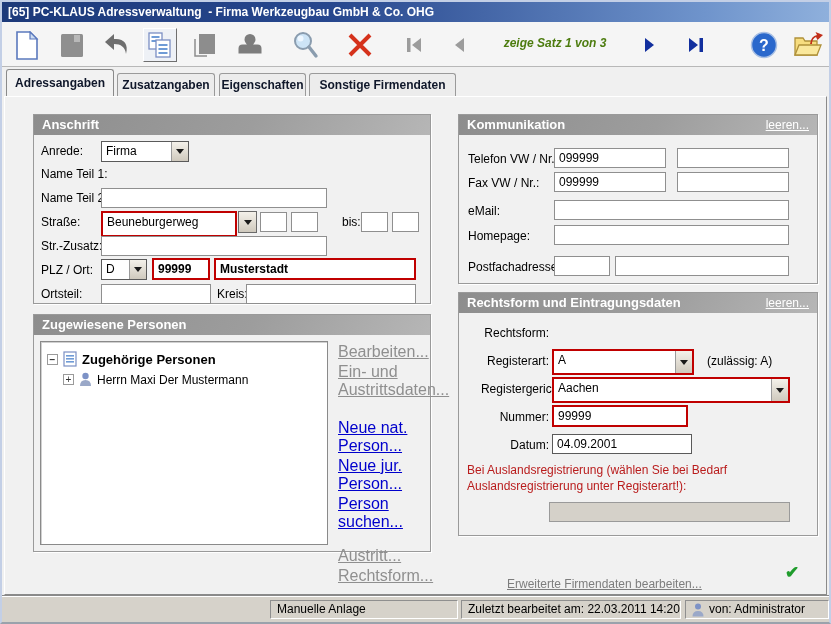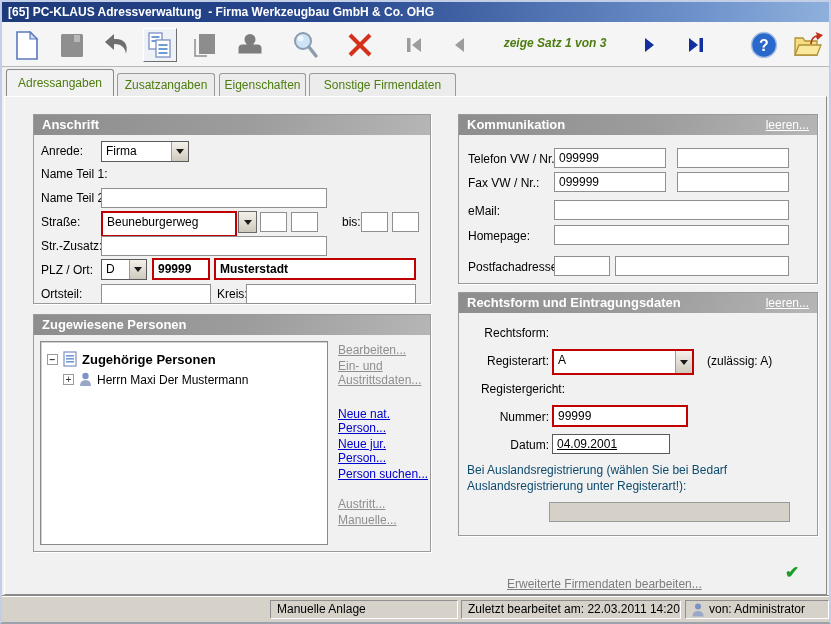--- a/index.html
+++ b/index.html
@@ -17,21 +17,21 @@
   .toolbar { position:absolute; left:0; top:20px; right:0; height:45px; background:#f5f5f5;
     border-bottom:1px solid #b8b8b8; }
   .tbtn { position:absolute; top:6px; width:34px; height:34px; display:flex;
     align-items:center; justify-content:center; }
   .tbtn.active { border:1px solid; border-color:#ffffff #6f6f6f #6f6f6f #ffffff; background:#eef1f6; }
   .rec-text { position:absolute; top:14px; left:478px; width:150px; text-align:center;
     font-size:12px; font-style:italic; font-weight:bold; color:#4d7c0f; }
 
   
   .tabs { position:absolute; left:2px; top:65px; right:2px; height:29px; }
-  .tab { position:absolute; bottom:0; font-size:12px; font-weight:normal; color:#4d7c0f;
+  .tab { position:absolute; bottom:0; font-size:12px; font-weight:bold; color:#0f172a;
     background:#ececec; border:1px solid #9a9a9a; border-bottom:none;
     border-radius:3px 3px 0 0; text-align:center; line-height:22px; height:23px; }
   .tab.active { height:27px; line-height:26px; background:#f2f2f2;
     border-color:#8a8a8a; z-index:3; }
 
   
   .panel { position:absolute; left:2px; top:94px; right:2px; bottom:27px; background:#f1f1f1;
     border:1px solid; border-color:#ffffff #8a8a8a #8a8a8a #ffffff; }
 
   
@@ -63,25 +63,25 @@
     border-top:5px solid #1a1a1a; }
 
   
   .treebox { position:absolute; background:#fff; border:1px solid #8a8a8a;
     box-shadow:inset 1px 1px 0 #d0d0d0; }
   .trow { position:absolute; display:flex; align-items:center; gap:5px; font-size:12px; }
   .trow.root { font-weight:bold; font-size:13px; }
   .expander { width:11px; height:11px; border:1px solid #9a9a9a; background:#fff; font-size:10px;
     line-height:9px; text-align:center; color:#333; flex:none; }
 
-  .links a { display:block; font-size:12px; text-decoration:underline; margin-bottom:2px; cursor:pointer; }
+  .links a { display:block; font-size:16px; text-decoration:underline; margin-bottom:2px; cursor:pointer; }
   .lnk-on { color:#0000cc; }
   .lnk-off { color:#8f8f8f; }
 
-  .note { position:absolute; font-size:12px; color:#0c4a6e; }
+  .note { position:absolute; font-size:12px; color:#b91c1c; }
 
   .footer-link { position:absolute; font-size:12px; color:#7d7d7d; text-decoration:underline; cursor:pointer; }
   .check { position:absolute; color:#1f9c2c; font-size:17px; font-weight:bold; }
 
   
   .statusbar { position:absolute; left:0; right:0; bottom:0; height:27px; background:#d6d2ca;
     border-top:1px solid #8a8a8a; box-shadow:inset 0 1px 0 #ffffff; }
   .spanel { position:absolute; top:4px; height:19px; border:1px solid; border-color:#8f8f8f #ffffff #ffffff #8f8f8f;
     font-size:12px; line-height:17px; padding:0 6px; color:#000; display:flex; align-items:center; gap:5px;
     overflow:hidden; white-space:nowrap; }
@@ -266,21 +266,21 @@
         </div>
       </div>
 
       <div class="links" style="position:absolute; left:304px; top:28px;">
         <a class="lnk-off">Bearbeiten...</a>
         <a class="lnk-off" style="margin-bottom:20px;">Ein- und Austrittsdaten...</a>
         <a class="lnk-on">Neue nat. Person...</a>
         <a class="lnk-on">Neue jur. Person...</a>
         <a class="lnk-on" style="margin-bottom:16px;">Person suchen...</a>
         <a class="lnk-off">Austritt...</a>
-        <a class="lnk-off">Manuelle...</a>
+        <a class="lnk-off">Rechtsform...</a>
       </div>
     </div>
 
     <div class="group" style="left:453px; top:17px; width:360px; height:170px;">
       <div class="group-hd">Kommunikation</div>
       <a class="hd-link">leeren...</a>
 
       <span class="lbl" style="left:9px; top:37px;">Telefon VW / Nr.:</span>
       <input class="txt" style="left: 95px; top: 33px; width: 112px;" readonly="" value="099999">
       <input class="txt" style="left: 218px; top: 33px; width: 112px;" readonly="" value="">
@@ -309,26 +309,32 @@
       <span class="lbl" style="left:0; top:61px; width:90px; text-align:right;">Registerart:</span>
       <div class="combo req" style="left:93px; top:56px; width:142px;">
         <span class="cval">A</span>
         <span class="dbtn">
             <i></i>
           </span>
       </div>
       <span class="lbl" style="left:248px; top:61px;">(zulässig: A)</span>
 
       <span class="lbl" style="left:16px; top:89px; width:90px; text-align:right;">Registergericht:</span>
+      <div class="combo req" style="left:93px; top:84px; width:238px;">
+        <span class="cval">Aachen</span>
+        <span class="dbtn">
+            <i></i>
+          </span>
+      </div>
 
       <span class="lbl" style="left:0; top:117px; width:90px; text-align:right;">Nummer:</span>
       <input class="txt req" style="left: 93px; top: 112px; width: 136px;" readonly="" value="99999">
 
       <span class="lbl" style="left:0; top:145px; width:90px; text-align:right;">Datum:</span>
-      <input class="txt" style="left: 93px; top: 141px; width: 118px; border-color: rgb(90, 90, 90); text-decoration: underline;" readonly="" value="04.09.2001">
+      <input class="txt" style="left: 93px; top: 141px; width: 140px; border-color: rgb(90, 90, 90);" readonly="" value="04.09.2001">
 
       <span class="note" style="left:8px; top:170px;">Bei Auslandsregistrierung (wählen Sie bei Bedarf</span>
       <span class="note" style="left:8px; top:186px;">Auslandsregistrierung unter Registerart!):</span>
       <input class="txt disabled" style="left: 90px; top: 209px; width: 241px;" disabled="" value="">
     </div>
 
     <div class="footer-link" style="left:502px; top:480px;">Erweiterte Firmendaten bearbeiten...</div>
     <span class="check" style="left:780px; top:465px;">✔</span>
   </div>
 

